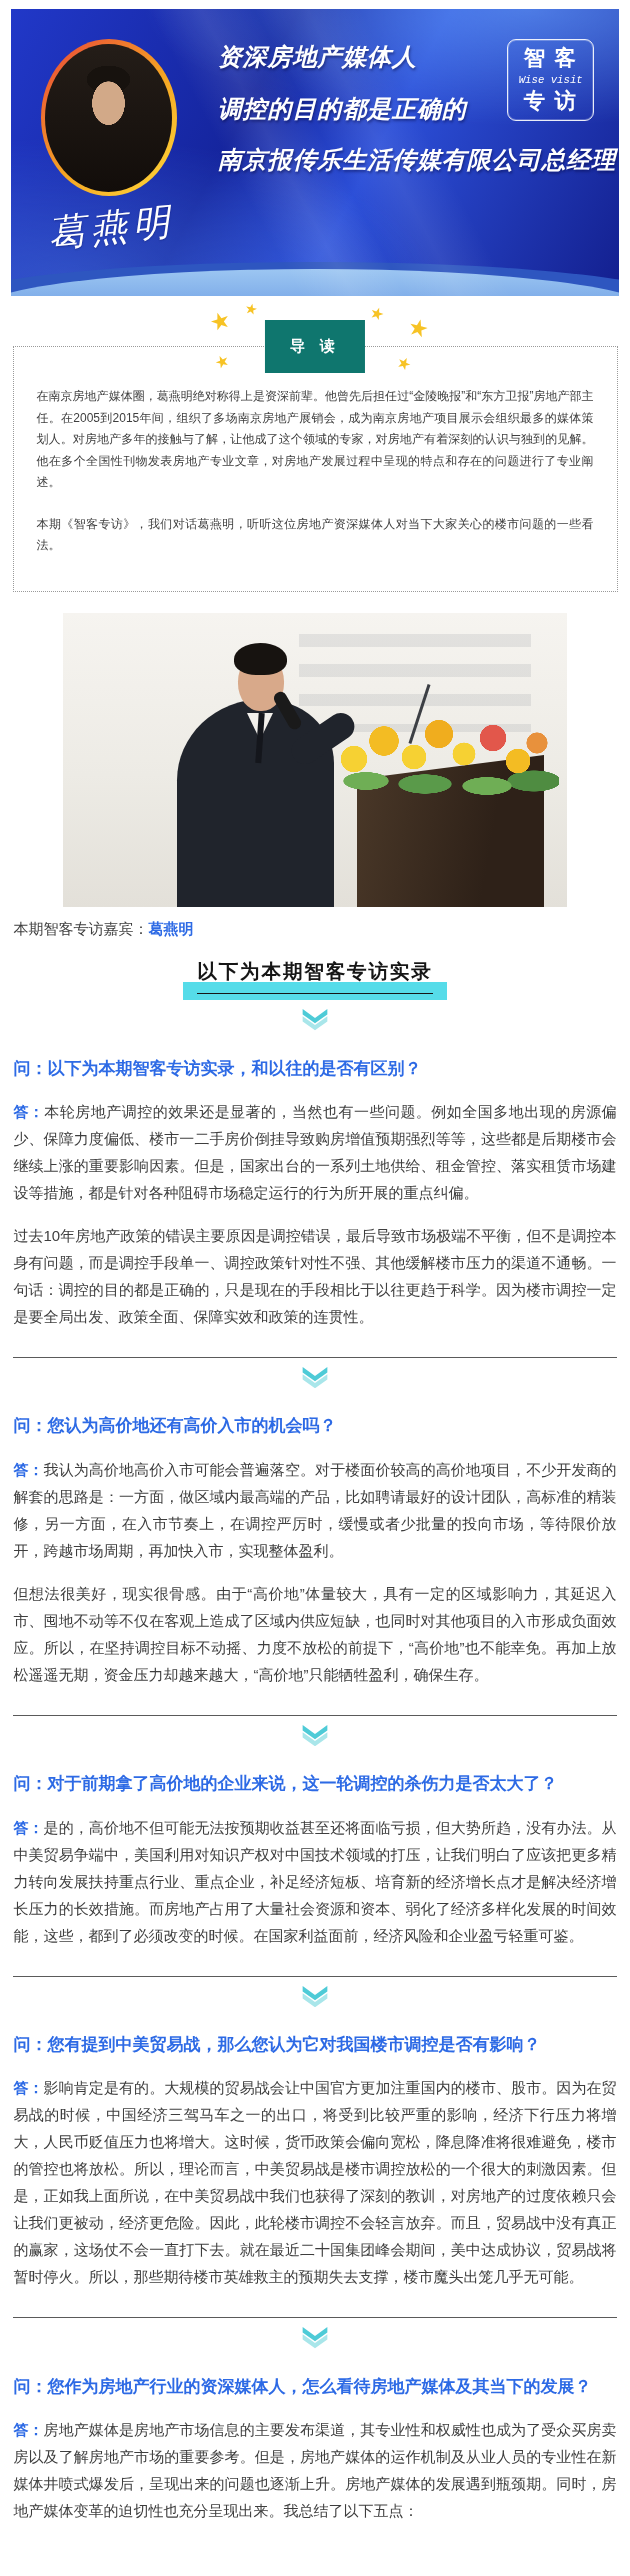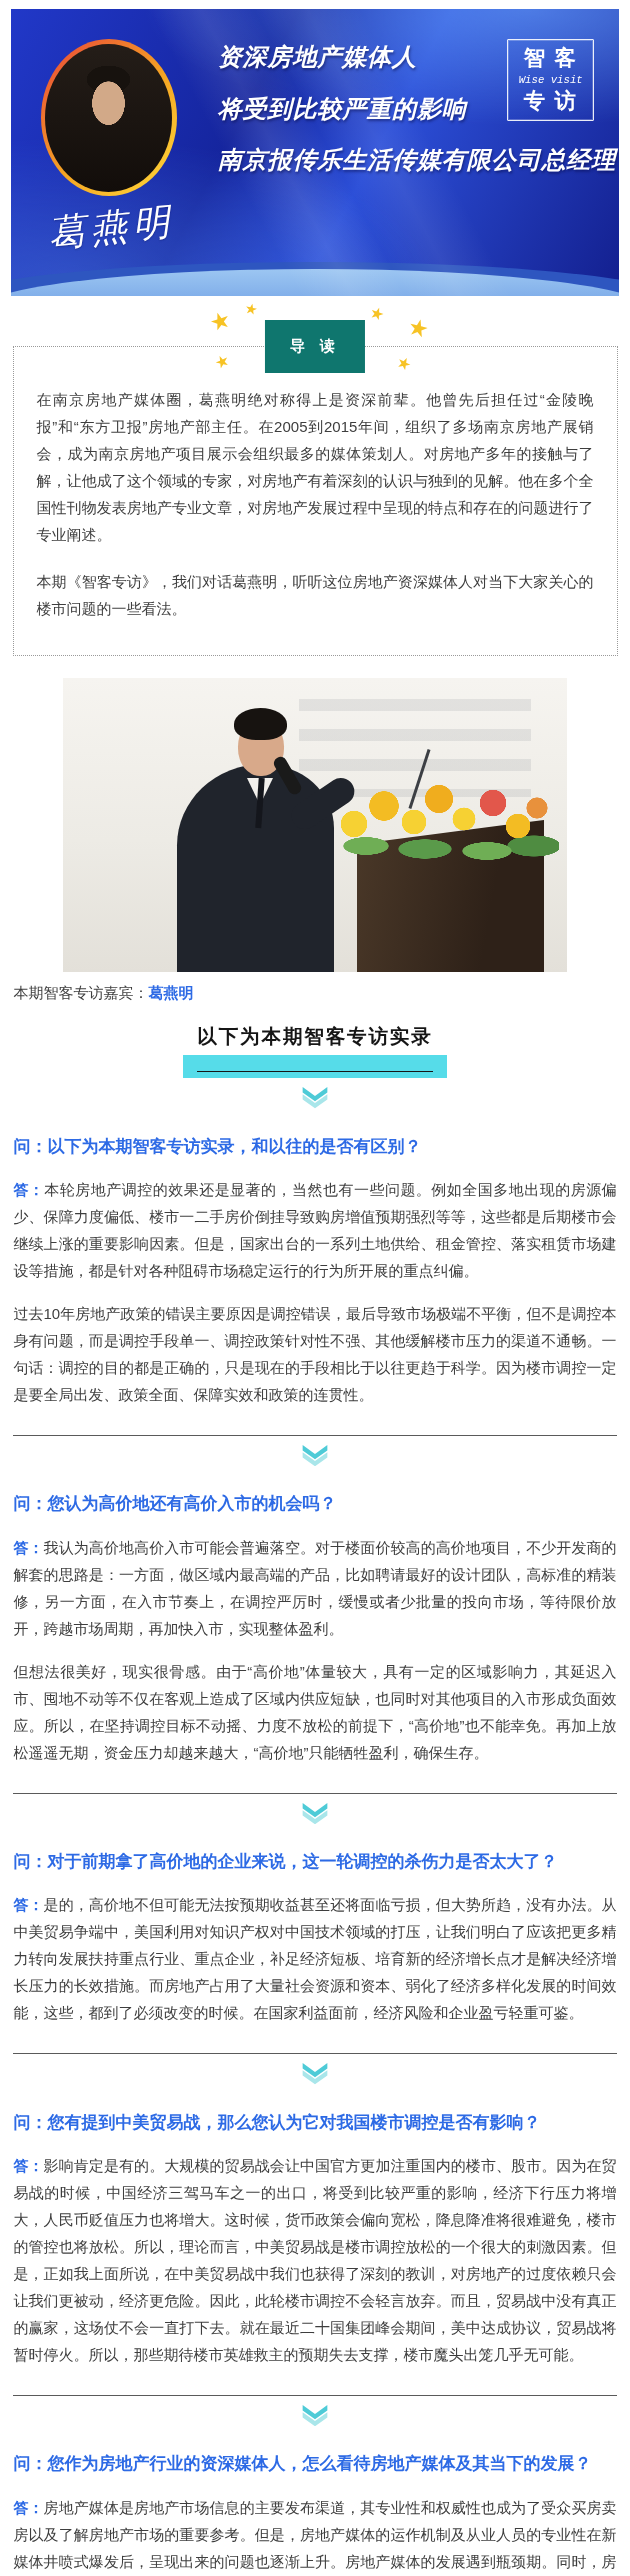--- a/index.html
+++ b/index.html
@@ -24,38 +24,38 @@
       radial-gradient(ellipse 27px 36px at 50% 40%, #d2a988 60%, rgba(0,0,0,0) 61%),
       radial-gradient(ellipse 36px 23px at 50% 24%, #17120e 60%, rgba(0,0,0,0) 61%),
       linear-gradient(#241d18,#120d0a);}
   .signature{position:absolute;left:37px;top:194px;z-index:2;color:#ffffff;
     font-family:"DejaVu Serif",serif;font-style:italic;font-size:37px;letter-spacing:5.3px;
     transform:rotate(-6deg);text-shadow:0 0.9px 1.8px rgba(0,0,60,.35);}
   .titles{position:absolute;left:207px;top:32px;z-index:2;}
   .titles p{margin:0 0 19.6px;color:#ffffff;font-weight:bold;font-style:italic;font-size:24px;
     letter-spacing:0.9px;text-shadow:0.9px 1.8px 2.7px rgba(0,0,50,.45);white-space:nowrap;}
   .seal{position:absolute;right:25px;top:30px;z-index:2;width:78px;padding:5.3px 3.6px;text-align:center;
-    border:1.8px solid rgba(255,255,255,.9);border-radius:1px;color:#ffffff;
+    border:1.8px solid rgba(255,255,255,.9);border-radius:9px;color:#ffffff;
     box-shadow:inset 0 0 0 0.9px rgba(255,255,255,.25);}
   .seal-cn{font-size:21.4px;font-weight:bold;letter-spacing:1.8px;line-height:1.25;}
   .seal-en{font-family:Liberation Mono, monospace;font-style:italic;font-size:10.7px;margin:1.8px 0;}
 
   
   .lead-box{position:relative;margin:50px 12.5px 0;border:1.8px dotted #9a9a9a;padding:39px 23px 14.3px;}
   .lead-badge{position:absolute;top:-27px;left:50%;transform:translateX(-50%);
     background:#0f766e;color:#ffffff;font-weight:bold;font-size:15px;letter-spacing:5.3px;
     padding:17px 25px;white-space:nowrap;z-index:2;}
   .star{position:absolute;color:#f7c325;z-index:3;text-shadow:0 0 0.9px #fff;}
   .s1{top:-39px;left:50%;margin-left:-105px;font-size:23px;transform:rotate(-18deg);}
   .s2{top:-46px;left:50%;margin-left:-70px;font-size:14.3px;transform:rotate(12deg);}
   .s3{top:-43px;left:50%;margin-left:55px;font-size:16px;transform:rotate(20deg);}
   .s4{top:-32px;left:50%;margin-left:93px;font-size:23px;transform:rotate(14deg);}
   .s5{top:5.3px;left:50%;margin-left:-100px;font-size:16px;transform:rotate(-24deg);}
   .s6{top:7.1px;left:50%;margin-left:82px;font-size:16px;transform:rotate(26deg);}
-  .lead-p{margin:0 0 19.6px;font-size:15px;line-height:1.8;text-align:justify;color:#3e3e3e;}
+  .lead-p{margin:0 0 19.6px;font-size:12px;line-height:1.8;text-align:justify;color:#3e3e3e;}
 
   
   .photo{position:relative;width:504px;height:294px;margin:21.4px auto 0;overflow:hidden;
     background:linear-gradient(180deg,#f6f4f0 0%,#edebe5 55%,#e3e0d9 100%);}
   .screen-text{position:absolute;right:36px;top:21.4px;width:232px;height:98px;opacity:.18;
     background:repeating-linear-gradient(180deg,#8a8f96 0 12.5px,transparent 12.5px 30px);}
   .sp-body{position:absolute;left:114px;top:86px;width:157px;height:214px;background:#20242c;
     border-radius:55% 45% 7.1px 7.1px / 38% 30% 0 0;}
   .sp-arm{position:absolute;left:225px;top:112px;width:70px;height:27px;background:#20242c;
     border-radius:13.4px;transform:rotate(-34deg);}
@@ -85,21 +85,21 @@
       radial-gradient(ellipse 27px 9.8px at 98px 89px,#5a9a4a 97%,transparent),
       radial-gradient(ellipse 25px 9px at 160px 91px,#6fae55 97%,transparent),
       radial-gradient(ellipse 27px 10.7px at 207px 86px,#4f8c41 97%,transparent);}
 
   
   .caption{margin:12.5px 13.4px 0;text-align:left;font-size:15px;color:#3e3e3e;}
   .caption .guest{color:#2d6ae5;font-weight:bold;}
   .transcript{margin:19.6px 0 0;text-align:center;}
   .hl{display:inline-block;background:linear-gradient(180deg,transparent 58%,#56dce9 58%);padding:0 14.3px 6.2px;}
   .hl .ul{display:inline-block;font-size:19.6px;font-weight:bold;color:#161616;
-    border-bottom:1.8px solid #161616;padding-bottom:21px;letter-spacing:1.8px;}
+    border-bottom:1.8px solid #161616;padding-bottom:8px;letter-spacing:1.8px;}
   .chev{margin:9px 0 0;text-align:center;line-height:0;}
 
   
   .qa-q{margin:25px 13.4px 0;font-size:17px;font-weight:bold;color:#2d6ae5;line-height:1.55;}
   .qa-a{margin:16px 13.4px 0;font-size:15px;line-height:1.8;text-align:justify;color:#3e3e3e;}
   .a-label{color:#2d6ae5;font-weight:bold;}
   .divider{border:none;border-top:0.9px solid #5a5a5a;margin:27px 13.4px 0;}
 </style>
 </head>
 <body>
@@ -108,21 +108,21 @@
 
   <header class="banner">
     <div class="wave-b"></div>
     <div class="wave-a"></div>
     <div class="avatar-ring">
       <div class="avatar"></div>
     </div>
     <div class="signature">葛燕明</div>
     <div class="titles">
       <p>资深房地产媒体人</p>
-      <p>将受到比较严重的影响</p>
+      <p>调控的目的都是正确的</p>
       <p>南京报传乐生活传媒有限公司总经理</p>
     </div>
     <div class="seal">
       <div class="seal-cn">智 客</div>
       <div class="seal-en">Wise visit</div>
       <div class="seal-cn">专 访</div>
     </div>
   </header>
 
   <section class="lead-box">

